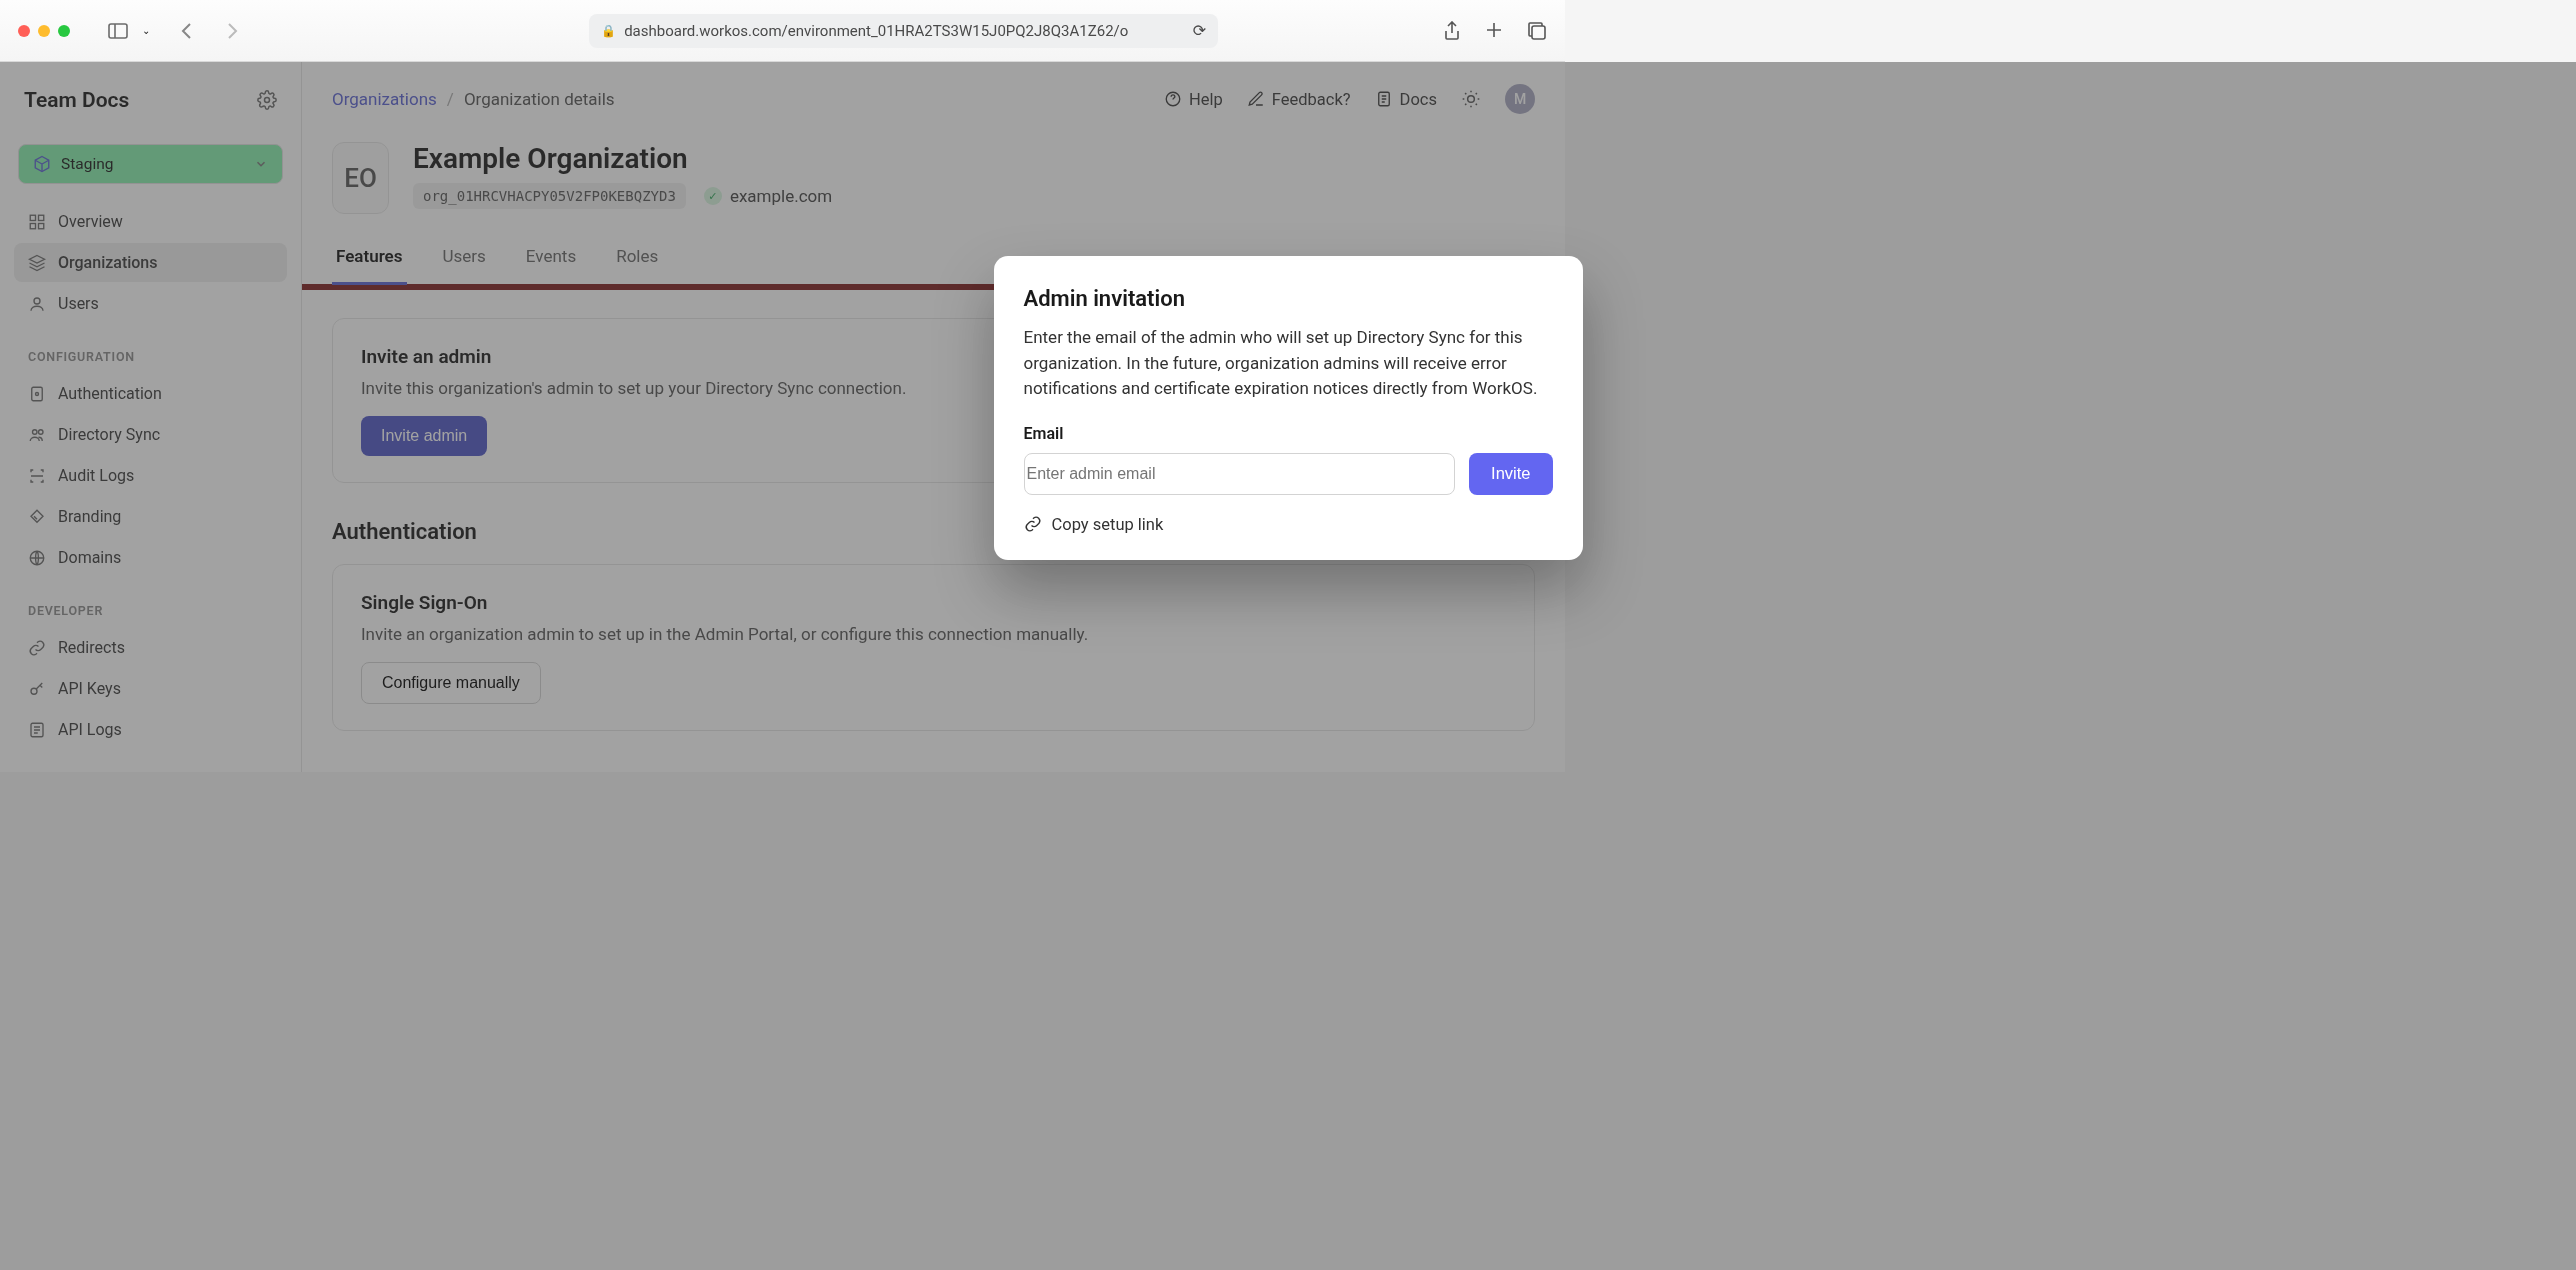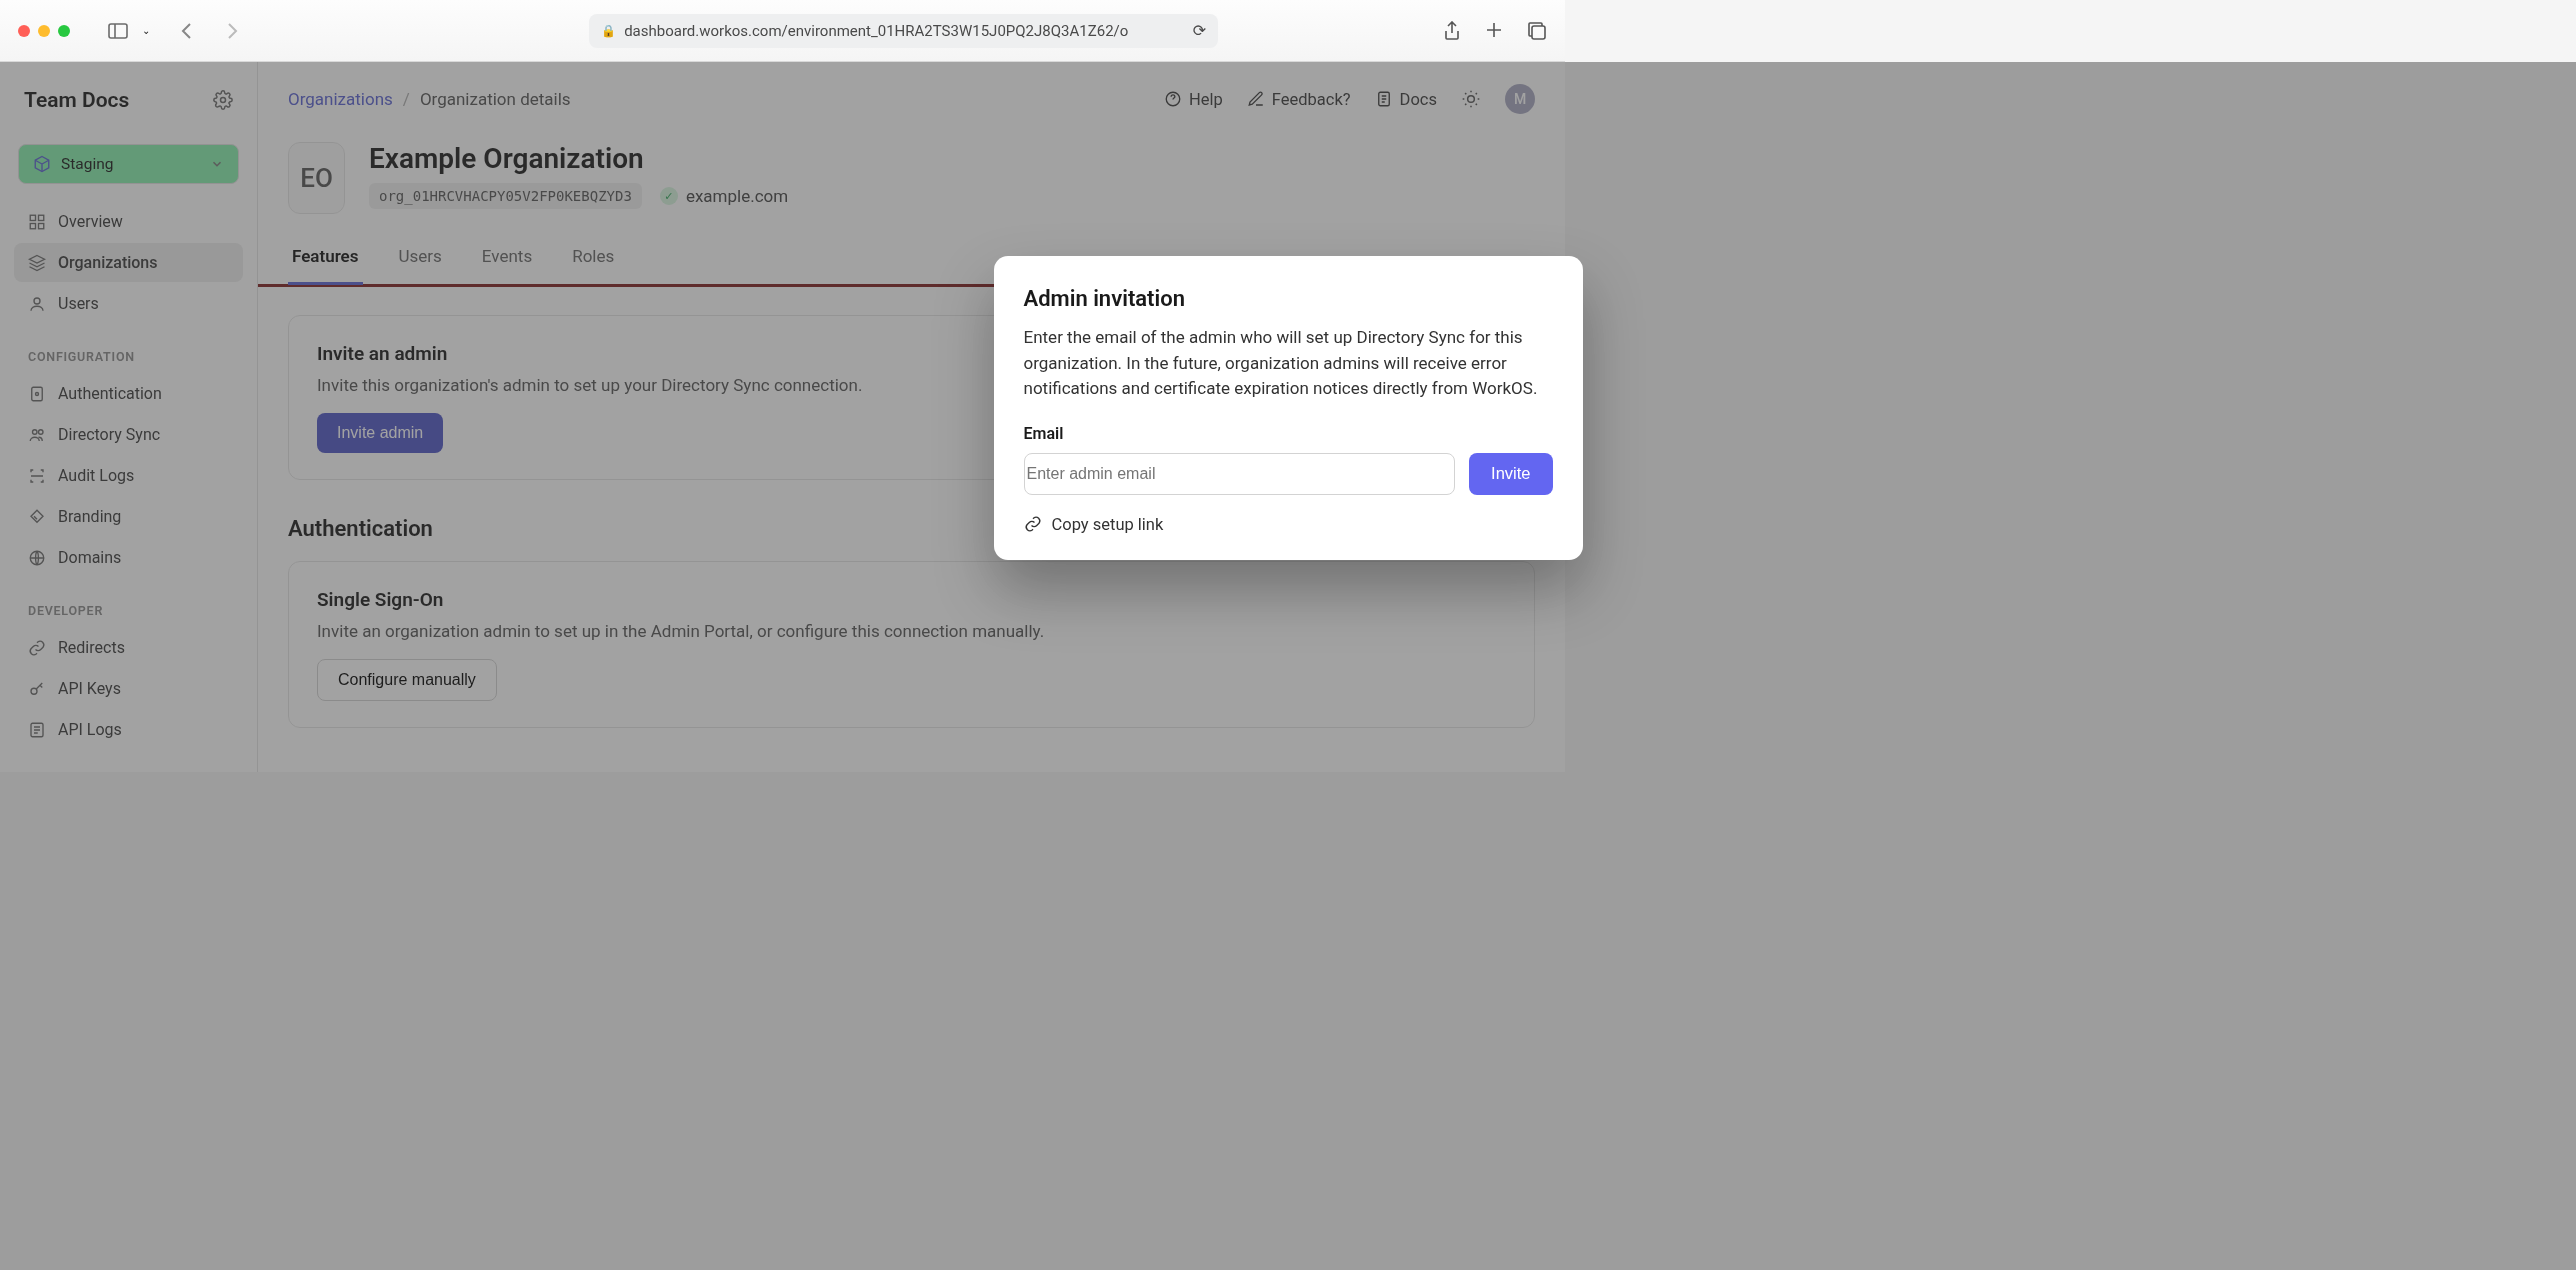--- a/index.html
+++ b/index.html
@@ -15,21 +15,21 @@
 .chev{margin-left:6px;font-size:10px;}
 .nav-arrows{display:flex;gap:18px;margin-left:8px;}
 .url-bar{margin:0 auto;width:629px;height:34px;background:#eeeff0;border-radius:8px;display:flex;align-items:center;padding:0 12px;gap:8px;color:#4a4a4a;font-size:15px;}
 .url-bar .lock{font-size:12px;}
 .url-bar .reload{margin-left:auto;font-size:16px;}
 .chrome-right{position:absolute;right:18px;display:flex;gap:24px;color:#555;}
 
 .app { display:flex; height:calc(100% - 62px); background:#fff; }
 
 
-.sidebar { width:258px; border-right:1px solid #e5e5e5; padding:20px 14px 0; overflow-y:auto; }
+.sidebar { width:302px; border-right:1px solid #e5e5e5; padding:20px 14px 0; overflow-y:auto; }
 .sb-header{display:flex;align-items:center;justify-content:space-between;padding:6px 10px 16px;}
 .sb-title{font-size:21px;font-weight:600;}
 .env-pill{display:flex;align-items:center;gap:10px;background:#86efac;border:1px solid #e2e2e2;border-radius:8px;padding:10px 14px;margin:16px 4px 18px;}
 .env-pill .cube{color:#5b63d3;}
 .env-pill .chev2{margin-left:auto;}
 .nav-item{display:flex;align-items:center;gap:12px;padding:10px 14px;border-radius:8px;color:#3a3a3a;cursor:pointer;margin-bottom:2px;font-size:16px;}
 .nav-item svg,.nav-item .ic{width:18px;height:18px;color:#6a6a6a;flex:none;}
 .nav-item.active{background:#ededed;font-weight:500;}
 .sb-label{font-size:12.5px;letter-spacing:.06em;color:#8a8a8a;font-weight:600;padding:24px 14px 10px;}
 
@@ -45,21 +45,21 @@
 .avatar{width:30px;height:30px;border-radius:50%;background:#a8a8c0;color:#fff;display:flex;align-items:center;justify-content:center;font-size:14px;font-weight:500;}
 
 .org-header{display:flex;align-items:flex-start;gap:24px;padding:28px 30px 0;}
 .org-badge{width:57px;height:72px;border:1px solid #e5e5e5;border-radius:12px;display:flex;align-items:center;justify-content:center;font-size:26px;font-weight:500;color:#555;background:#fafafa;}
 .org-meta h1{font-size:28px;font-weight:600;margin-bottom:8px;}
 .org-sub{display:flex;align-items:center;gap:18px;}
 .org-id{font-family:ui-monospace,Menlo,monospace;font-size:14px;background:#f0f0f0;border-radius:6px;padding:5px 10px;color:#555;}
 .domain-chip{display:flex;align-items:center;gap:8px;color:#444;font-size:17px;}
 .check-badge{width:18px;height:18px;border-radius:50%;background:#d6f5df;display:flex;align-items:center;justify-content:center;color:#2fa659;font-size:11px;}
 
-.tabs{display:flex;gap:32px;padding:32px 30px 0;border-bottom:3px solid #7f1d1d;}
+.tabs{display:flex;gap:32px;padding:32px 30px 0;border-bottom:6px solid #7f1d1d;}
 .tab{padding:0 4px 16px;color:#666;cursor:pointer;font-size:17px;}
 .tab.active{color:#111;font-weight:600;border-bottom:3px solid #5b63d3;margin-bottom:-1px;}
 
 .content{padding:28px 30px 40px;}
 .card{border:1px solid #e5e5e5;border-radius:12px;padding:26px 28px;margin-bottom:36px;}
 .card h3{font-size:19px;font-weight:600;margin-bottom:10px;}
 .card p{color:#555;font-size:17px;margin-bottom:18px;}
 .btn-primary{background:#4f56c6;color:#fff;border:none;border-radius:8px;padding:11px 20px;font-size:16px;font-weight:500;cursor:pointer;}
 .btn-secondary{background:#fff;border:1px solid #d3d3d3;border-radius:8px;padding:11px 20px;font-size:16px;cursor:pointer;}
 .section-h2{font-size:22px;font-weight:600;margin:6px 0 20px;}

